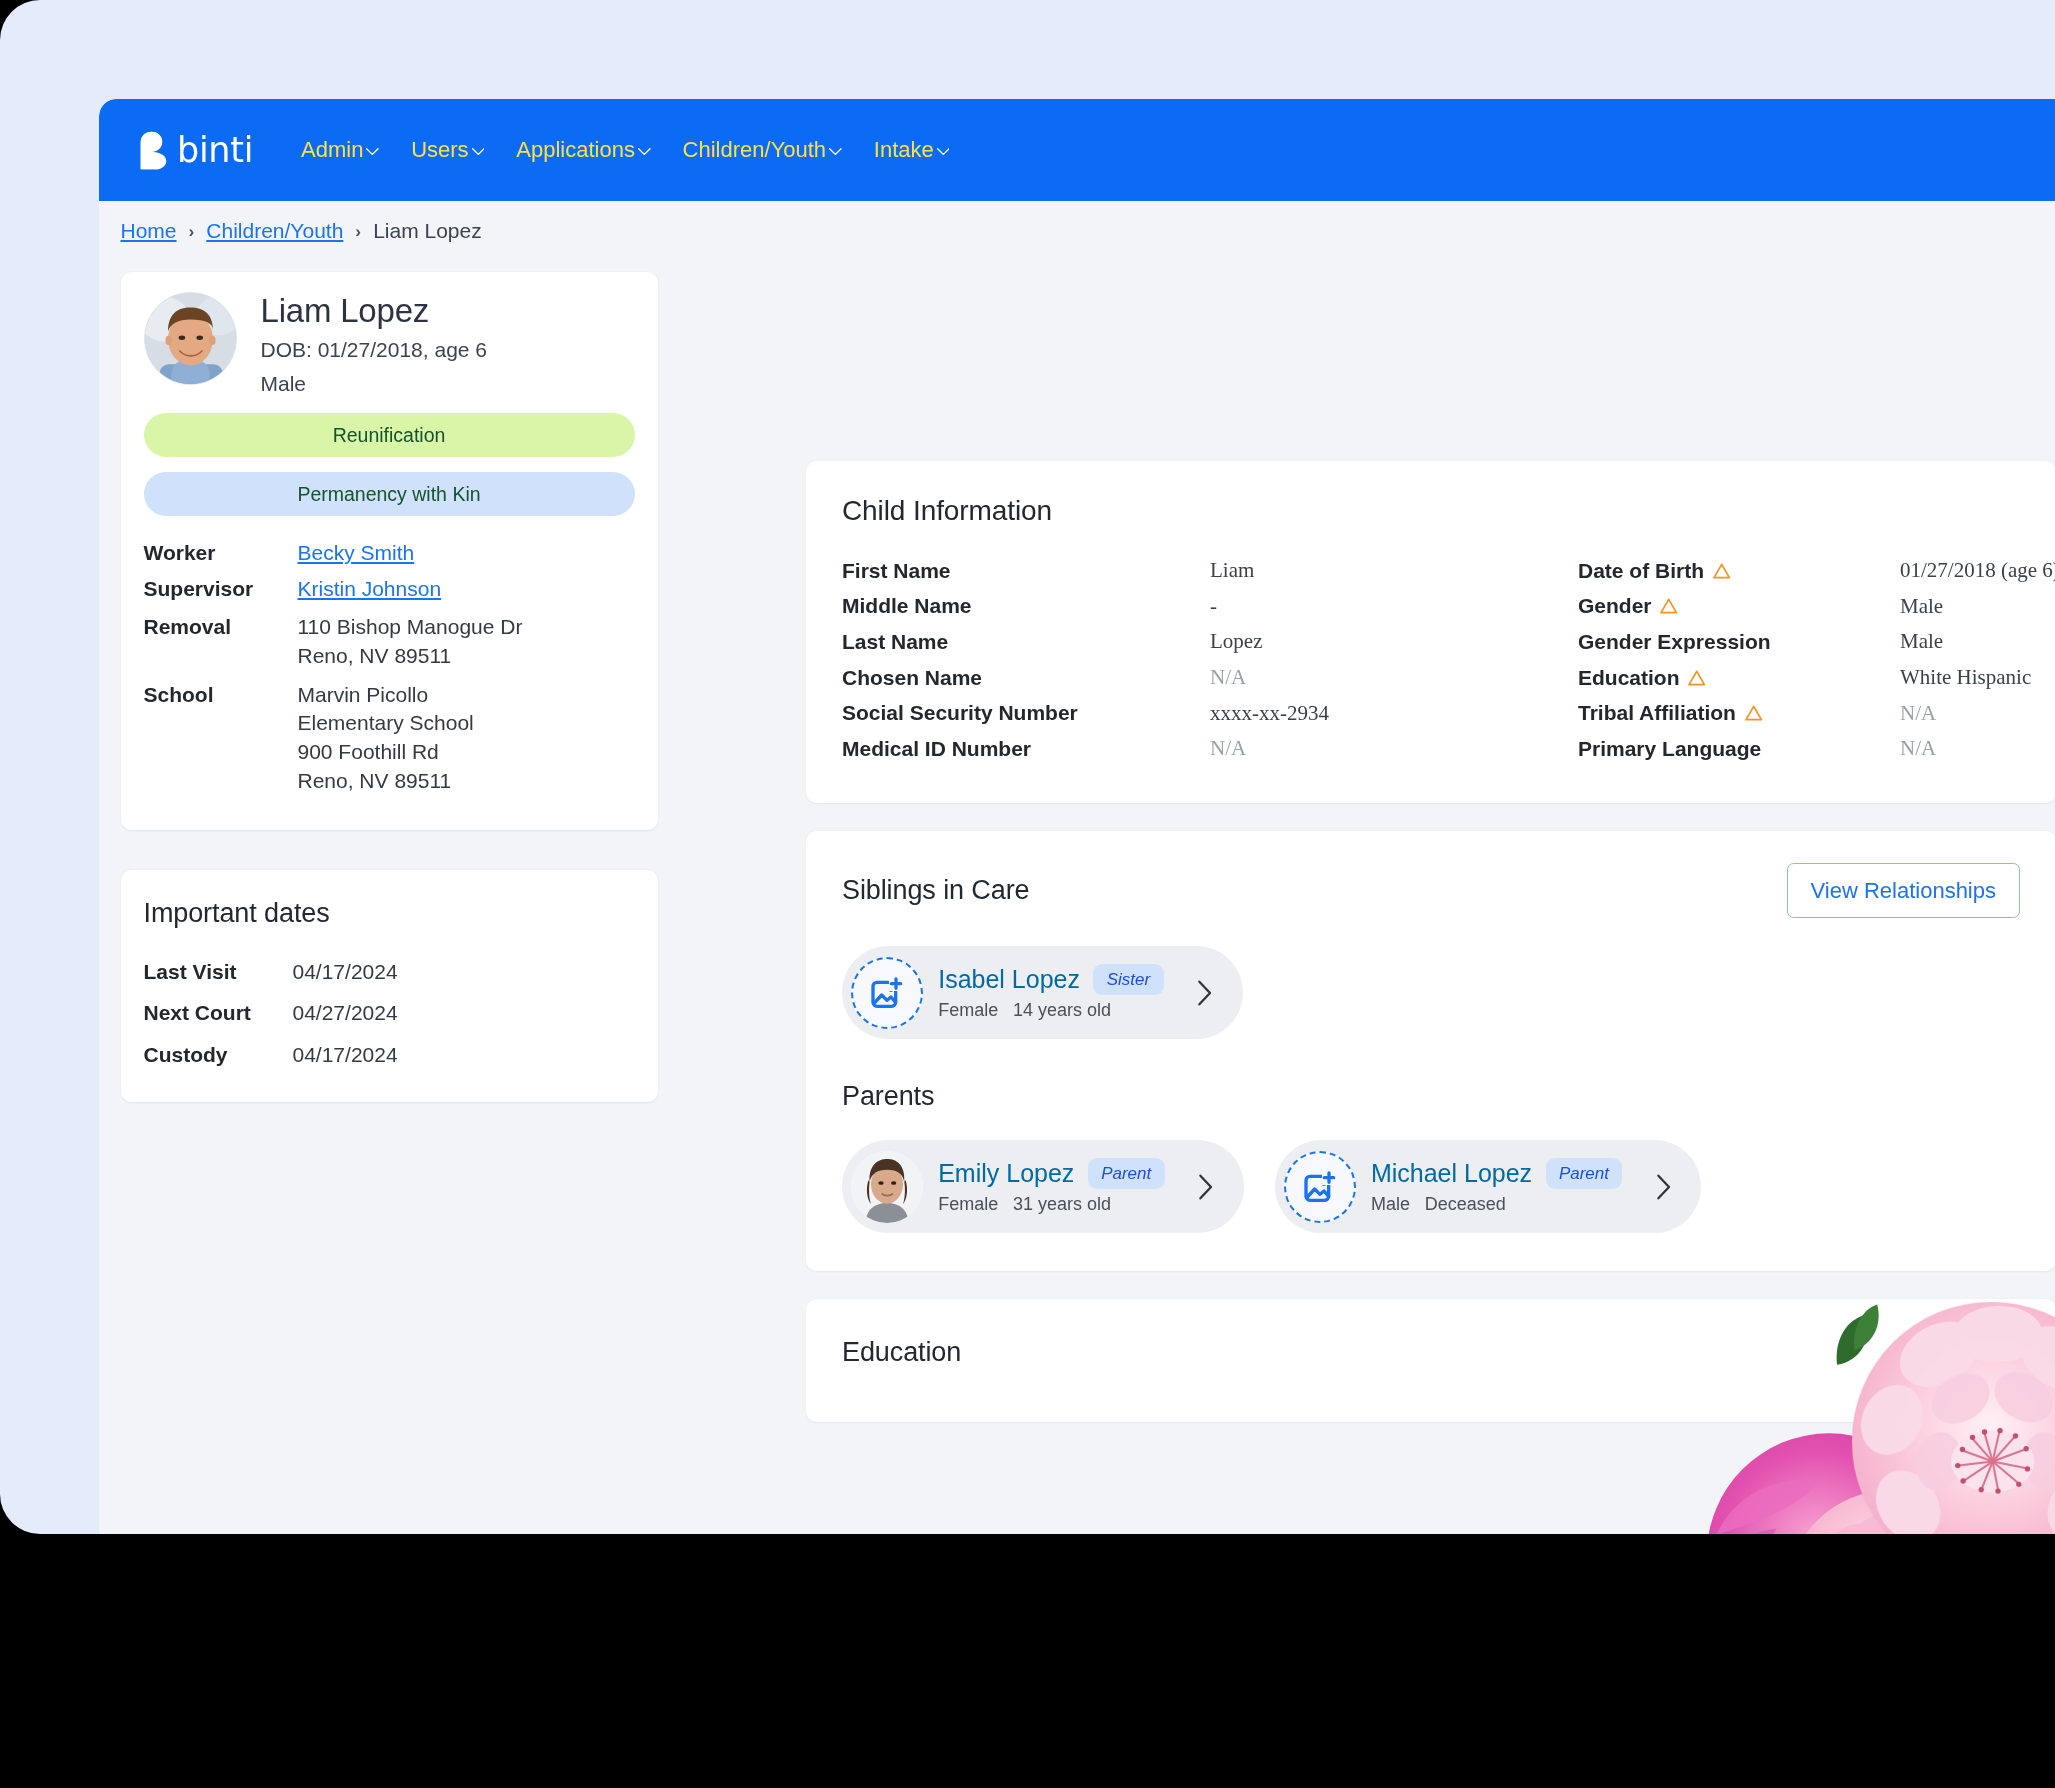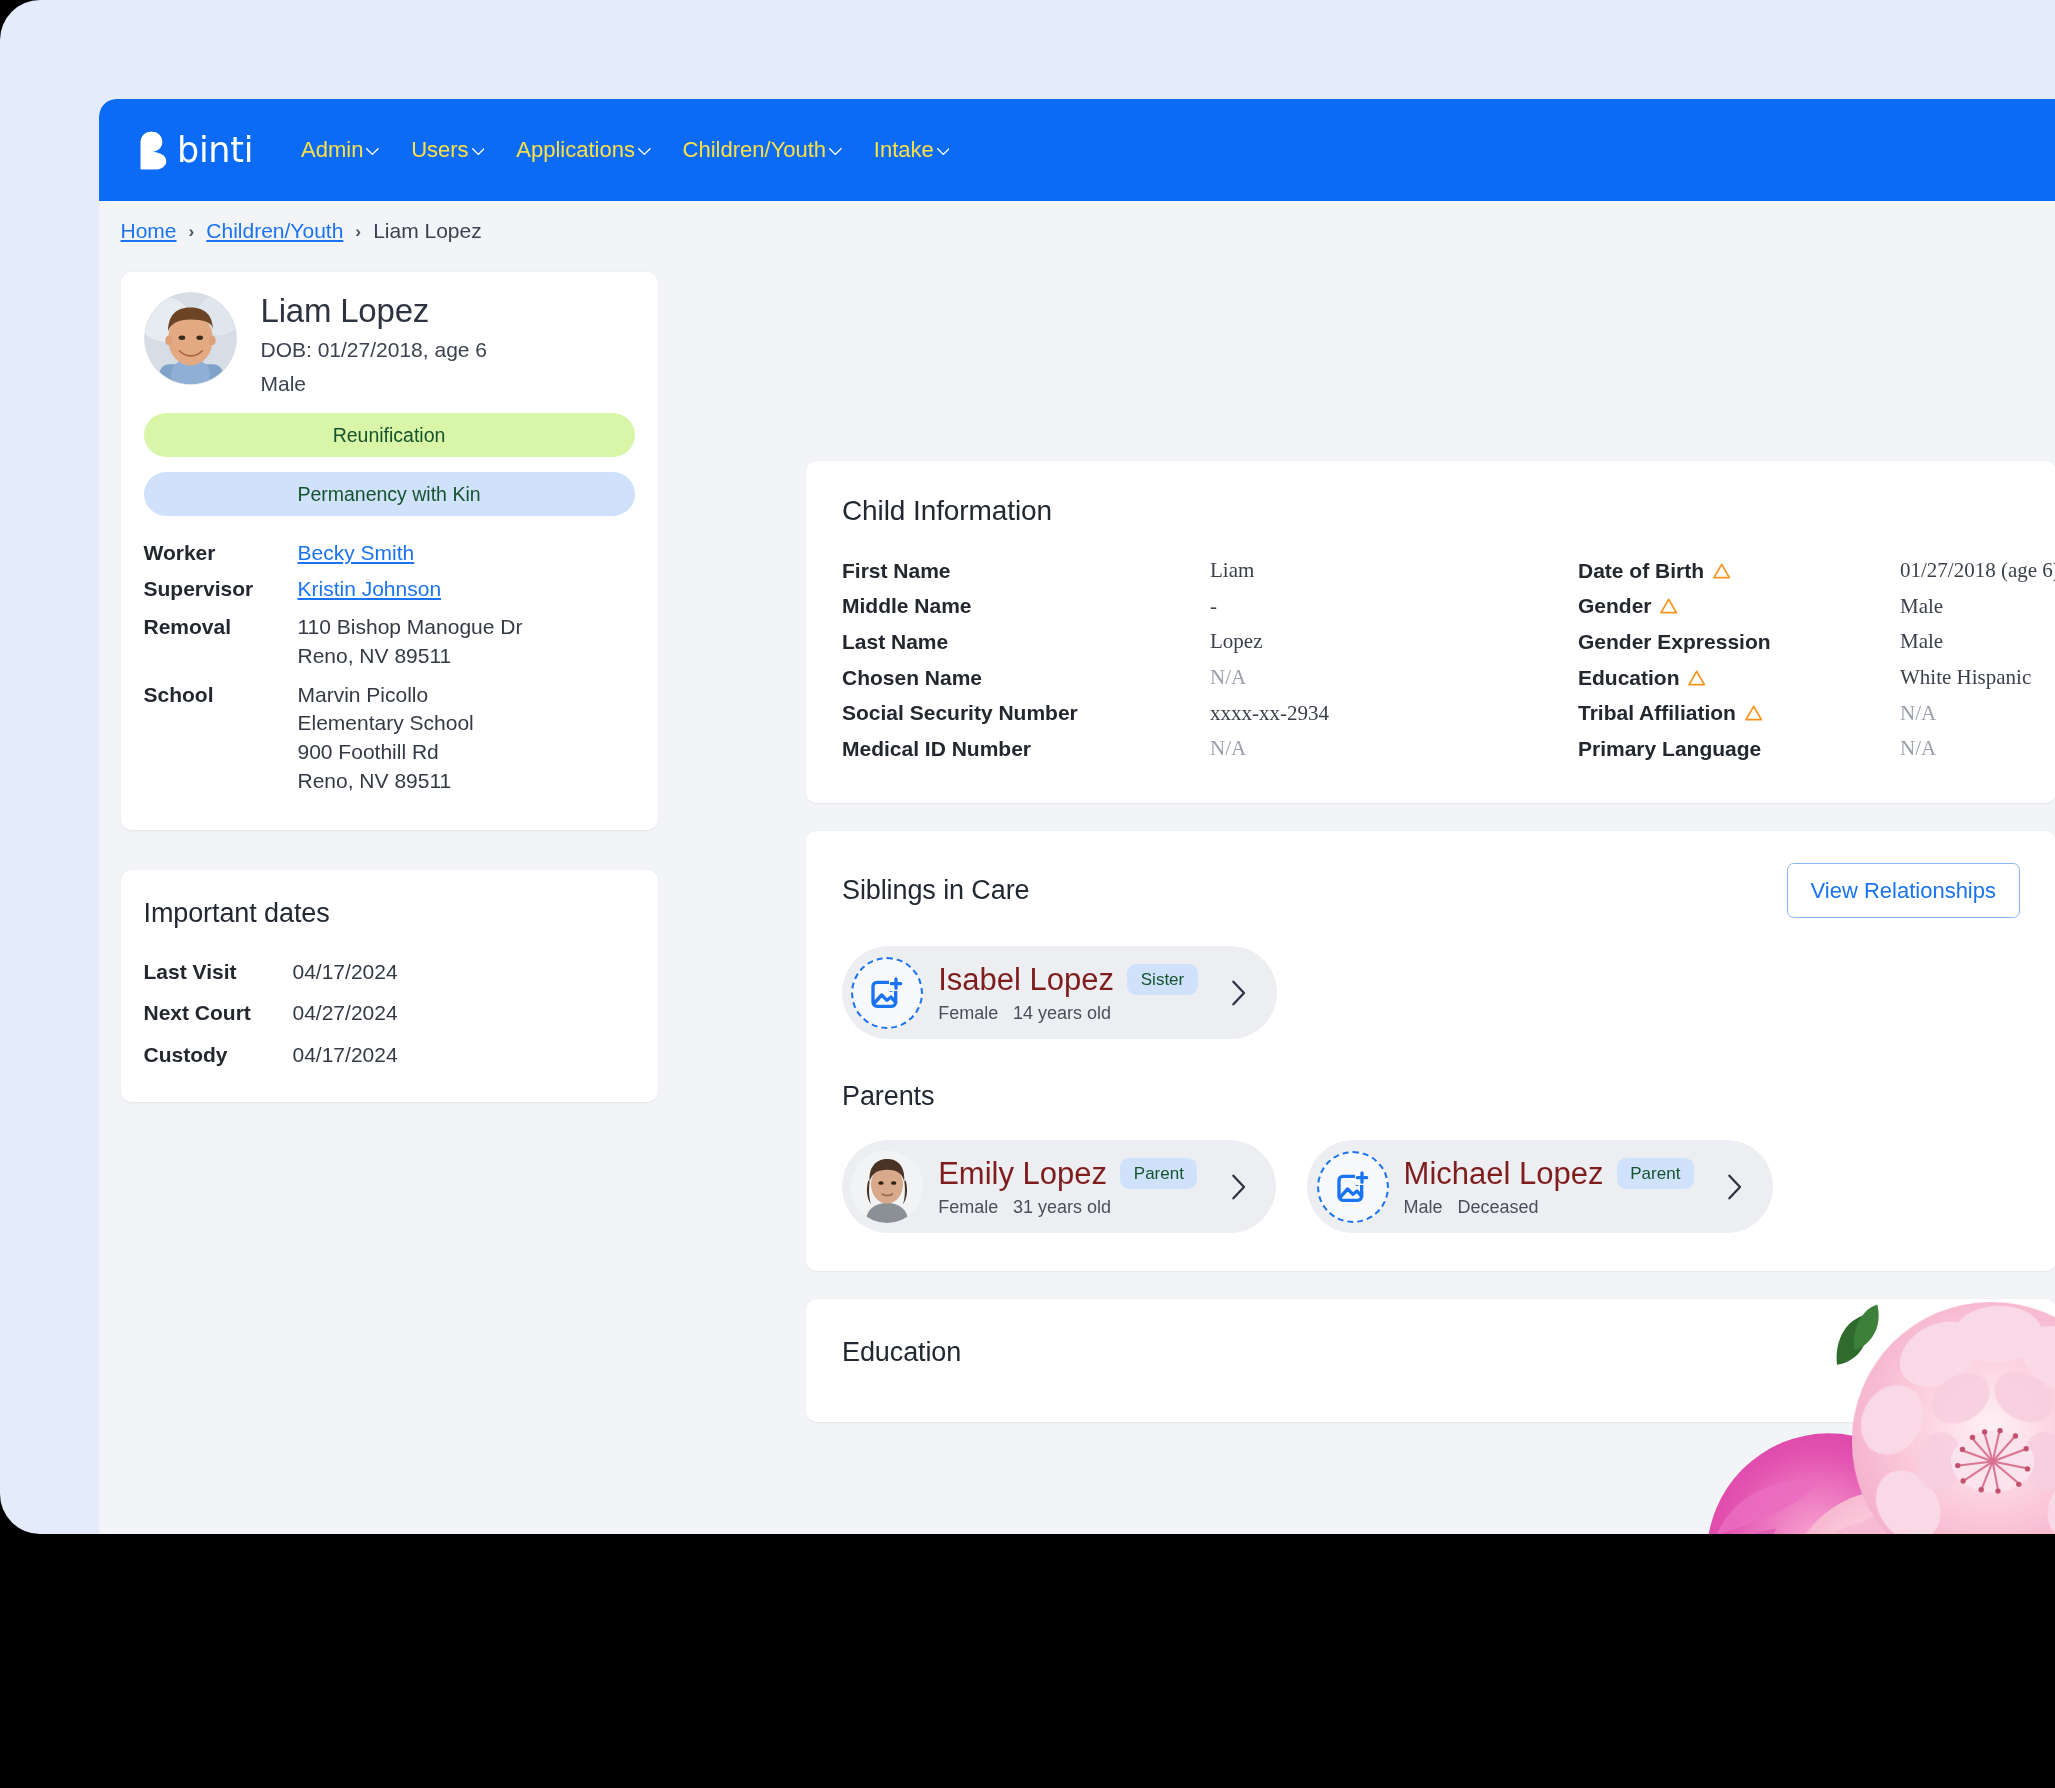--- a/index.html
+++ b/index.html
@@ -187,24 +187,24 @@
     width: 72px; height: 72px; border-radius: 50%;
     flex: 0 0 72px; overflow: hidden; background: #f7f9fc;
     display: flex; align-items: center; justify-content: center;
   }
   .chip-avatar.placeholder {
     border: 2.7px dashed #1a73f0; background: #f7f9fc;
   }
   .chip-avatar svg { display: block; }
   .chip-text { display: flex; flex-direction: column; gap: 5.4px; }
   .chip-line1 { display: flex; align-items: center; gap: 13.4px; }
-  .chip-name { font-size: 31px; color: #7f1d1d; white-space: nowrap; }
+  .chip-name { font-size: 25px; color: #0369a1; white-space: nowrap; }
   .chip-badge {
-    background: #cfe1fb; color: #14532d; font-size: 17px;
-    border-radius: 9.4px; padding: 5.4px 13.4px; white-space: nowrap;
+    background: #cfe1fb; color: #1d4ed8; font-size: 17px;
+    border-radius: 9.4px; padding: 5.4px 13.4px; white-space: nowrap; font-style: italic;
   }
   .chip-line2 { display: flex; align-items: center; gap: 14.8px; font-size: 18px; color: #4a5059; }
   .chip-arrow { margin-left: 17.4px; width: 17.4px; height: 28px; flex: 0 0 17.4px; }
   .chip-arrow svg { display: block; }
   .sub-head { font-size: 27px; color: #222831; letter-spacing: -0.1px; }
   .sub-head.parents { margin-top: 42px; }
 
   #education-panel { margin-top: 28px; padding: 38px 36px 54px 36px; }
 
   

